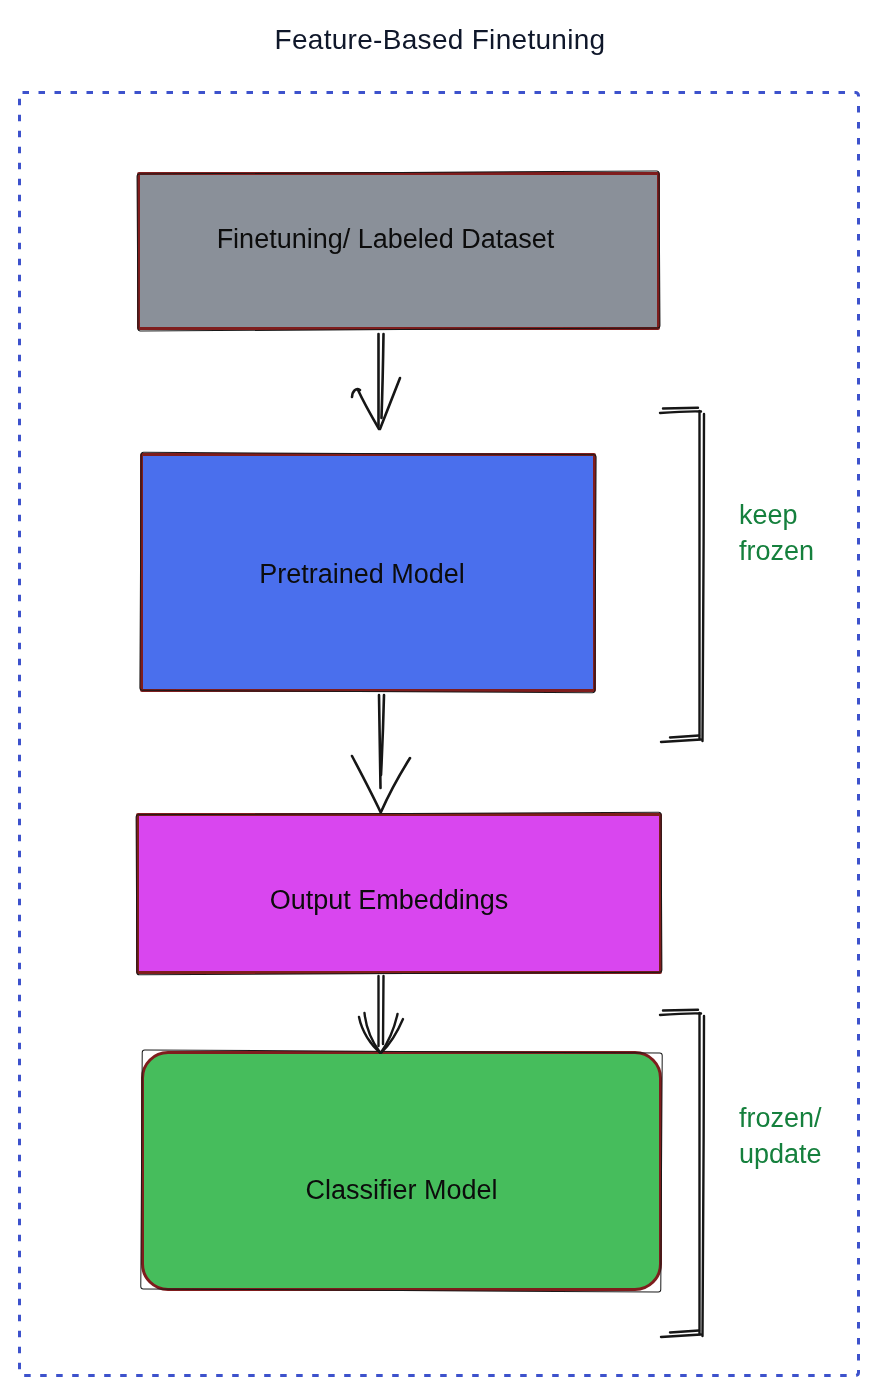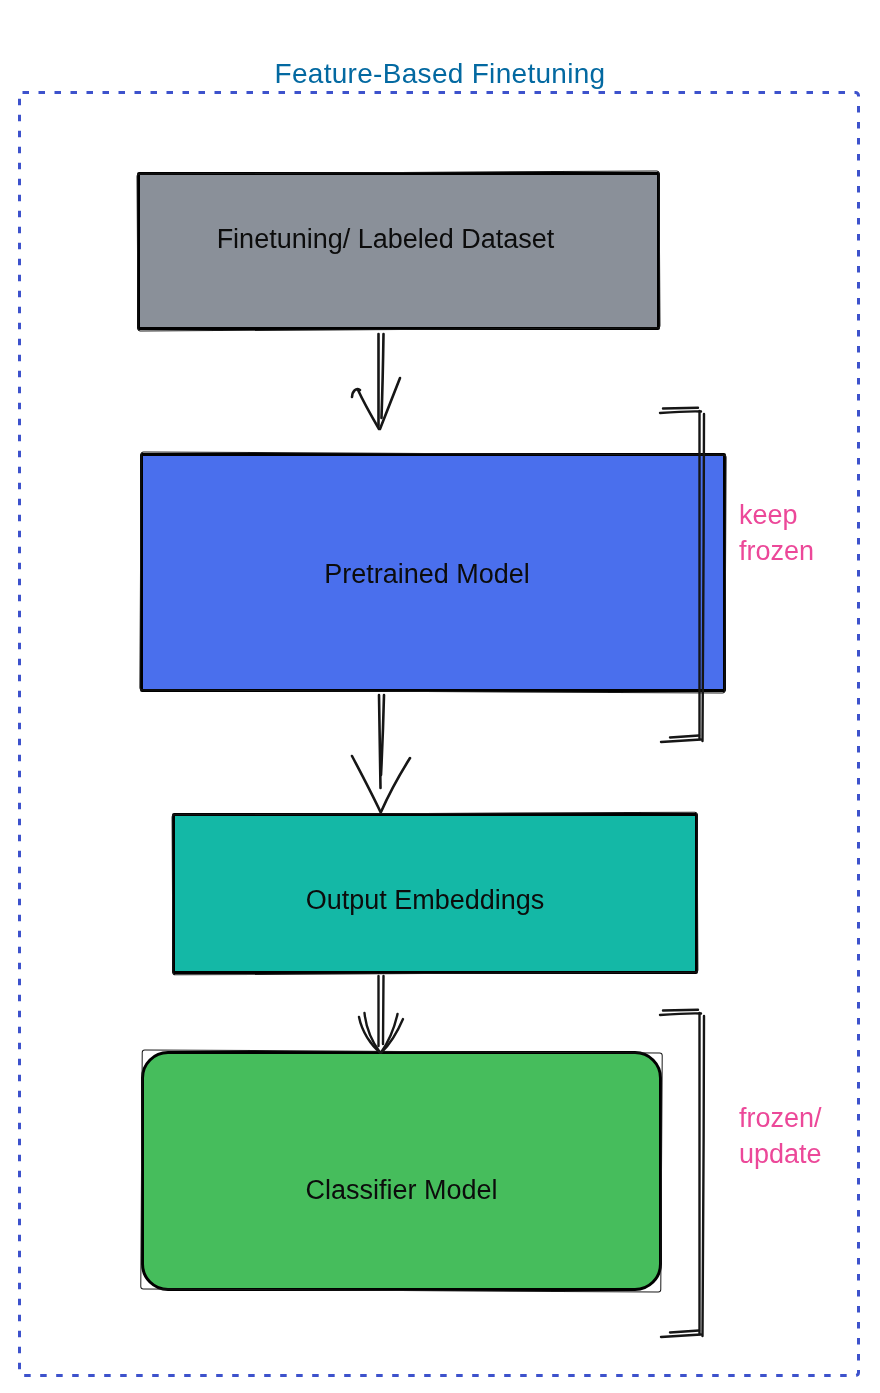--- a/index.html
+++ b/index.html
@@ -19,79 +19,79 @@
     text-align: center;
     font-size: 28px;
     font-weight: 500;
     letter-spacing: 0.3px;
   }
   .node {
     position: absolute;
     display: flex;
     align-items: center;
     justify-content: center;
-    border: 3px solid #000000;
+    border: 3px solid #7f1d1d;
     border-radius: 2px;
     color: #0c0c0c;
     font-size: 27px;
     box-sizing: border-box;
   }
   
   .node::before {
     content: "";
     position: absolute;
     inset: -3px;
     border: 1.6px solid #181818;
     border-radius: 3px;
     pointer-events: none;
   }
   .node1 { left: 137px; top: 172px; width: 523px; height: 158px; }
   .node1::before { transform: rotate(-0.35deg); }
   .node1 .node-label { transform: translate(-13px, -12px); }
-  .node2 { left: 140px; top: 453px; width: 586px; height: 239px; }
+  .node2 { left: 140px; top: 453px; width: 456px; height: 239px; }
   .node2::before { transform: rotate(0.3deg); }
   .node2 .node-label { transform: translate(-6px, 2px); }
   .node3 { left: 136px; top: 813px; width: 526px; height: 161px; }
   .node3::before { transform: rotate(-0.3deg); }
   .node3 .node-label { transform: translate(-10px, 7px); }
   .node4 { left: 141px; top: 1051px; width: 521px; height: 240px; border-radius: 27px; }
   .node4::before { transform: rotate(0.35deg); }
   .node4 .node-label { transform: translate(0px, 19px); }
   .bracket-label {
     position: absolute;
     font-size: 27px;
     line-height: 36px;
-    color: #ec4899;
+    color: #15803d;
     white-space: pre-line;
   }
   .label-keep-frozen { left: 739px; top: 497px; }
   .label-train-update { left: 739px; top: 1100px; }
   .overlay {
     position: absolute;
     left: 0;
     top: 0;
     pointer-events: none;
   }
 </style>
 </head>
 <body>
 
 <div id="stage">
 
-  <div class="title" style="color: #0369a1; margin-top: 34px;">Feature-Based Finetuning</div>
+  <div class="title" style="color: #0f172a;">Feature-Based Finetuning</div>
 
   <div class="node node1" style="background-color: rgb(138, 144, 153);">
     <span class="node-label">Finetuning/ Labeled Dataset</span>
   </div>
 
   <div class="node node2" style="background-color: rgb(74, 111, 237);">
     <span class="node-label">Pretrained Model</span>
   </div>
 
-  <div class="node node3" style="background-color: #14b8a6; margin-left: 36px;">
+  <div class="node node3" style="background-color: #d946ef;">
     <span class="node-label">Output Embeddings</span>
   </div>
 
   <div class="node node4" style="background-color: rgb(70, 189, 92);">
     <span class="node-label">Classifier Model</span>
   </div>
 
   <div class="bracket-label label-keep-frozen">keep
 frozen</div>
 

